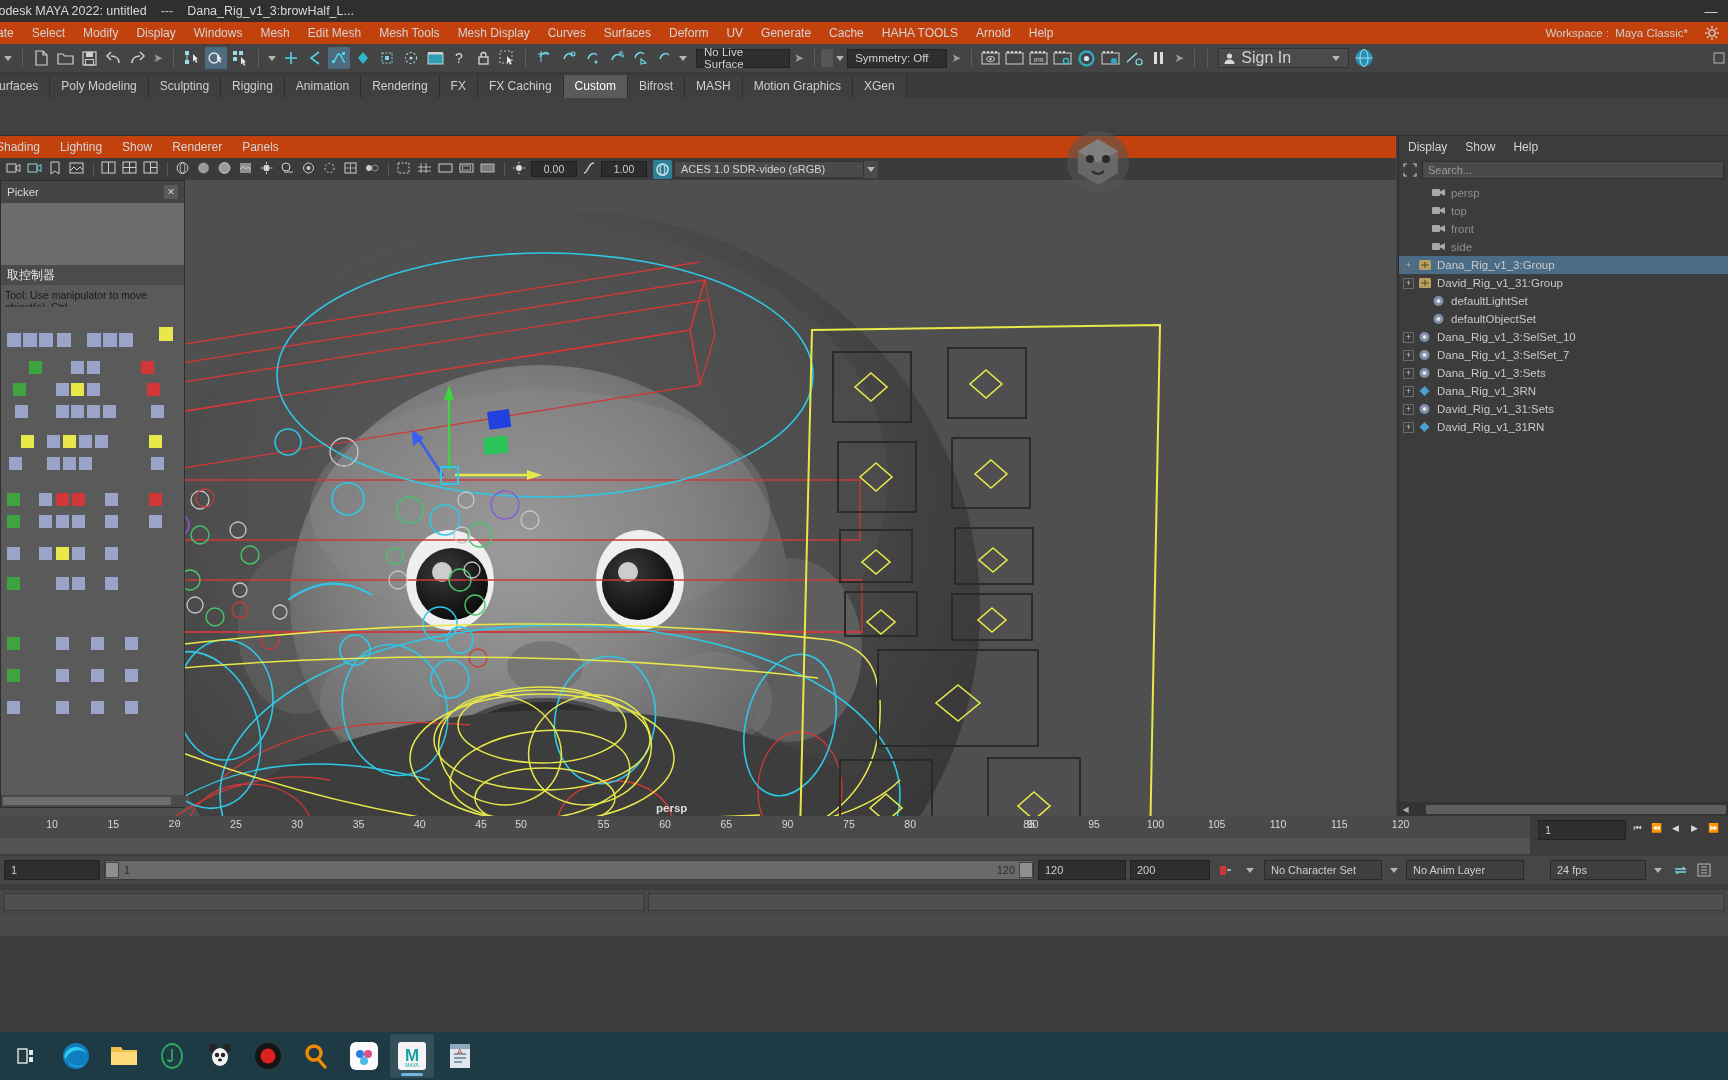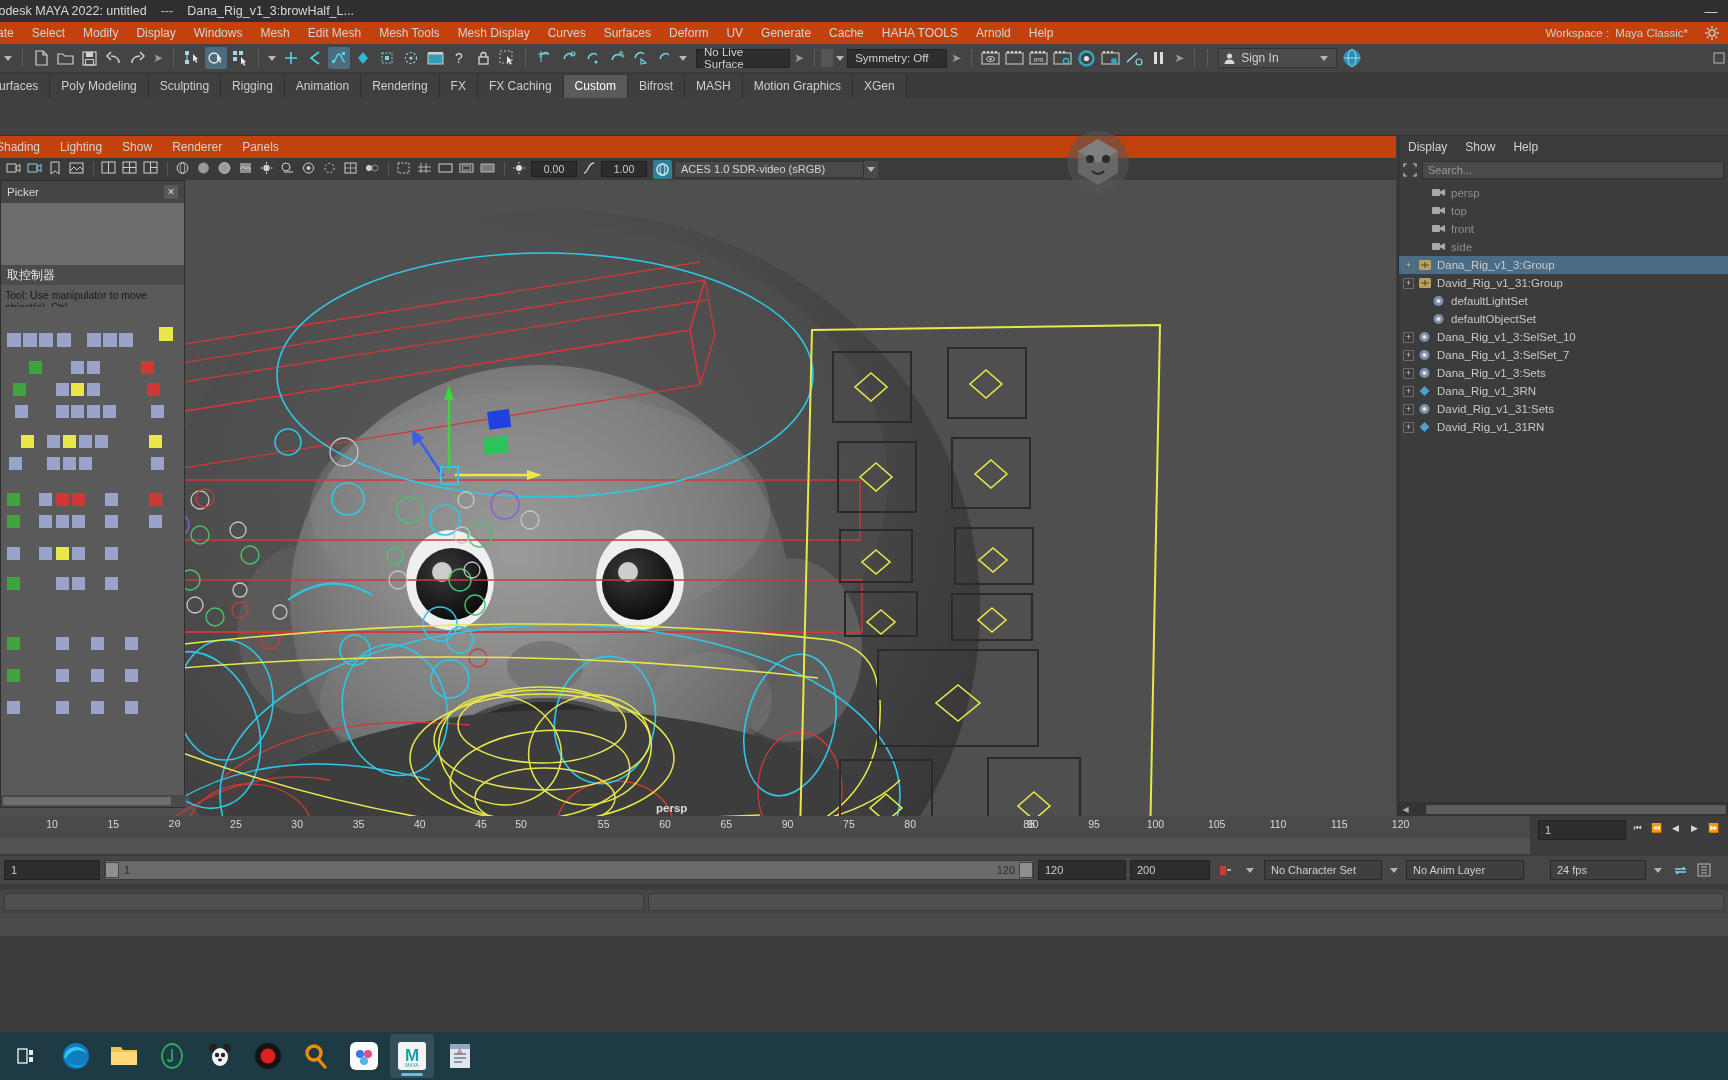--- a/index.html
+++ b/index.html
@@ -478,21 +478,21 @@
     <div class="arrowR">➤</div>
     <div class="sep"></div>
     <div class="sep"></div>
 
     <div style="display:flex;align-items:center;gap:5px;background:#4b4b4b;height:20px;
                 border:1px solid #333;padding:0 8px 0 4px;margin-left:4px">
       <svg width="13" height="13" viewBox="0 0 13 13">
         <circle cx="6.5" cy="4" r="2.6" fill="#d8d8d8"></circle>
           <path d="M1.5 12c0-3 2.2-4.6 5-4.6s5 1.6 5 4.6z" fill="#d8d8d8"></path>
         </svg>
-      <span style="font-size:12px">Sign In</span>
+      <span style="font-size:16px">Sign In</span>
       <div class="tri" style="margin-left:36px"></div>
     </div>
     <div class="tbtn" style="margin-left:4px">
       <svg width="20" height="20" viewBox="0 0 20 20">
           <circle cx="10" cy="10" r="8.5" fill="#2b8fb5"></circle>
           <ellipse cx="10" cy="10" rx="4" ry="8.5" fill="none" stroke="#9fe0f0" stroke-width="1"></ellipse>
           <path d="M1.5 10h17" stroke="#9fe0f0" stroke-width="1"></path>
         </svg>
       </div>
     <div style="flex:1"></div>

